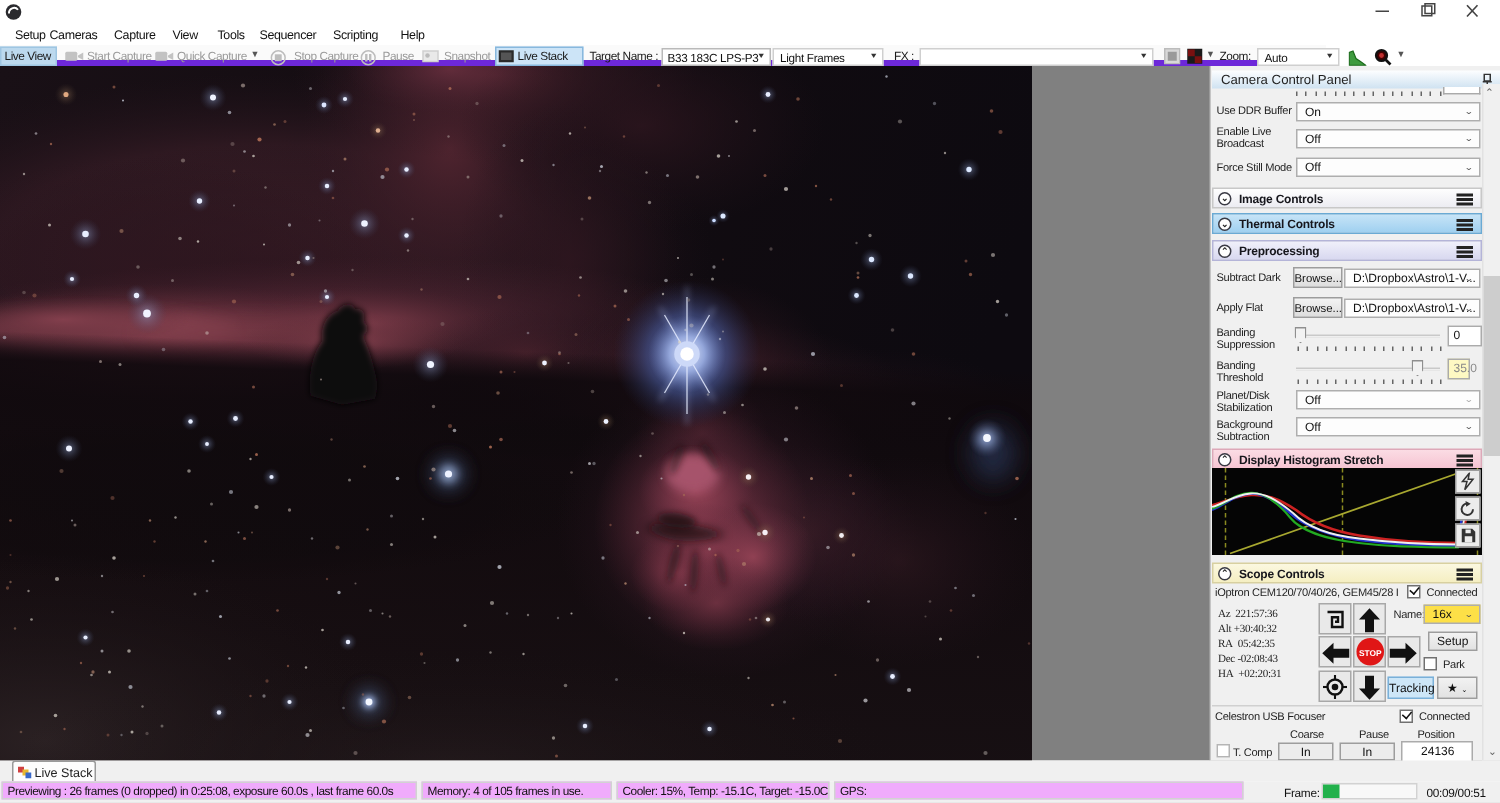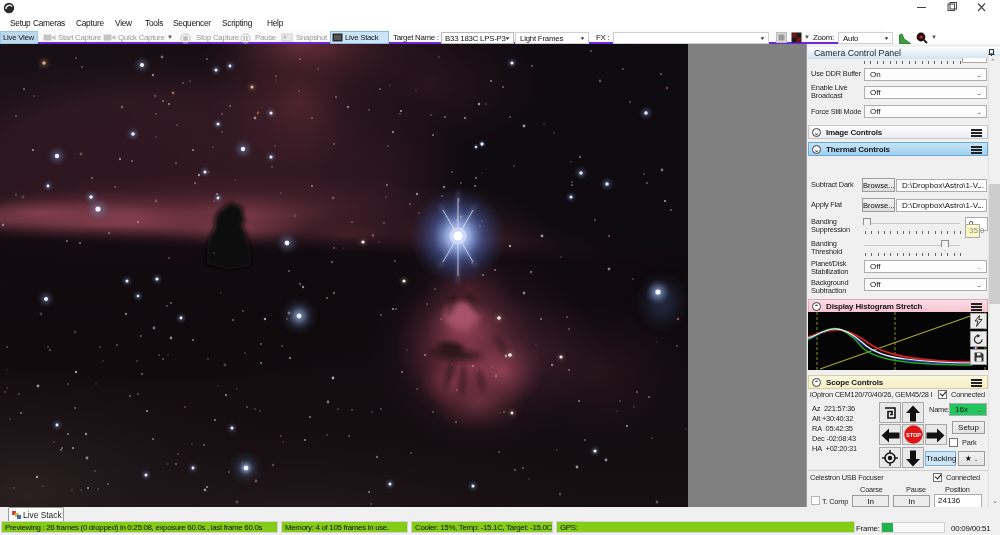--- a/index.html
+++ b/index.html
@@ -2,21 +2,21 @@
 <html><head><meta charset="utf-8">
 <style>
 *{margin:0;padding:0;box-sizing:border-box;}
 html,body{width:1000px;height:535px;overflow:hidden;background:#fff;
   font-family:"Liberation Sans",sans-serif;-webkit-font-smoothing:antialiased;}
 .abs{position:absolute;}
 #titlebar{position:absolute;left:0;top:0;width:1000px;height:15px;background:#fff;}
 #titlebar .ttext{position:absolute;left:29px;top:2.5px;font-size:8px;letter-spacing:-0.1px;color:#1a1a1a;white-space:nowrap;}
 #menubar{position:absolute;left:0;top:15px;width:1000px;height:15px;background:#fff;}
 #menubar span{position:absolute;top:2.5px;font-size:8.3px;letter-spacing:-0.25px;color:#111;}
-#toolbar{position:absolute;left:0;top:30px;width:884px;height:14px;background:#fafafa;border-bottom:2px solid #6d28d9;}
+#toolbar{position:absolute;left:0;top:30px;width:884px;height:14px;background:#fafafa;border-bottom:4px solid #6d28d9;}
 .tbtxt{position:absolute;top:3px;font-size:7.9px;letter-spacing:-0.3px;color:#9a9a9a;white-space:nowrap;}
 .tbdark{color:#1a1a1a;}
 .combo{position:absolute;background:#fff;border:1px solid #b9b9b9;font-size:7.8px;letter-spacing:-0.2px;color:#111;}
 .combo .arr{position:absolute;right:3px;top:50%;transform:translateY(-58%) scaleX(1.2);font-size:5px;color:#333;}
 #main{position:absolute;left:0;top:44px;width:1000px;height:463px;background:#808080;}
 #panel{position:absolute;left:806px;top:0;width:194px;height:463px;background:#f0f0f0;border-left:1px solid #9a9a9a;}
 .phead{position:absolute;left:1px;top:3px;width:193px;height:12px;background:linear-gradient(#fdfeff,#cfe2f1);
  font-size:8.8px;color:#1f1f1f;padding-left:6px;line-height:12px;}
 .plabel{position:absolute;font-size:7.4px;letter-spacing:-0.2px;color:#1f1f1f;line-height:8.4px;}
 .pcombo{position:absolute;left:57px;width:123px;background:#fdfdfd;border:1px solid #aeaeae;font-size:8px;
@@ -38,23 +38,23 @@
 .ticks{position:absolute;display:flex;justify-content:space-between;}
 .ticks i{width:1px;height:2.5px;background:#666;}
 .chk{position:absolute;width:9px;height:9px;background:#fff;border:1px solid #707070;}
 .chk.on:before{content:"";position:absolute;left:1px;top:0px;width:5px;height:3px;
  border-left:1.6px solid #111;border-bottom:1.6px solid #111;transform:rotate(-50deg);}
 .btn{position:absolute;background:linear-gradient(#f2f2f2,#e2e2e2);border:1px solid #9d9d9d;
  font-size:8px;color:#111;text-align:center;}
 .padbtn{position:absolute;width:22px;height:21px;background:#e9e9e9;border:1px solid #a8a8a8;}
 #tabrow{position:absolute;left:0;top:507px;width:1000px;height:14px;background:#f0f0f0;}
 #statusbar{position:absolute;left:0;top:521px;width:1000px;height:14px;background:#f0f0f0;font-size:8.6px;color:#111;}
-.sseg{position:absolute;top:0;height:12px;border:1px solid #d2d2d2;background:#84cc16;
+.sseg{position:absolute;top:0;height:12px;border:1px solid #d2d2d2;background:#f0abfc;
  padding:1px 3px 0 3px;white-space:nowrap;overflow:hidden;font-size:7.9px;letter-spacing:-0.3px;}
-.mono{font-family:Liberation Sans, sans-serif;}
+.mono{font-family:Liberation Serif, serif;}
 </style></head><body>
 
 <div id="titlebar">
  <svg class="abs" style="left:3px;top:2px" width="12" height="12" viewBox="0 0 12 12">
    <circle cx="6" cy="6" r="5.2" fill="#2a2a2e"></circle>
    <path d="M3 7 A3.4 3.4 0 0 1 9 4.5" stroke="#fff" stroke-width="1.3" fill="none"></path>
  </svg>
  <svg class="abs" style="left:914px;top:0" width="86" height="15" viewBox="0 0 86 15">
   <line x1="3" y1="7.5" x2="12" y2="7.5" stroke="#444" stroke-width="1"></line>
   <rect x="34" y="4" width="6.5" height="6.5" fill="none" stroke="#444" stroke-width="1"></rect>
@@ -729,20 +729,21 @@
       </div>
  <div class="abs" style="left:155px;top:14px;width:25px;height:5px;background:#fff;border:1px solid #aaa;border-top:none"></div>
  <div class="plabel" style="left:4px;top:26px">Use DDR Buffer</div>
       <div class="pcombo" style="top:24px;height:13px">On<span class="ar" style="color:#555">⌄</span></div>
  <div class="plabel" style="left:4px;top:40px">Enable Live<br>Broadcast</div>
       <div class="pcombo" style="top:42px;height:13px">Off<span class="ar" style="color:#555">⌄</span></div>
  <div class="plabel" style="left:4px;top:64px">Force Still Mode</div>
       <div class="pcombo" style="top:61px;height:13px">Off<span class="ar" style="color:#555">⌄</span></div>
       <div class="sechead" style="top:81px;background:linear-gradient(#fefefe,#ececf2);border-color:#c8c8c8"><span class="circ">⌄</span>Image Controls<span class="ham"></span></div>
       <div class="sechead" style="top:98px;background:linear-gradient(#c7e4f7,#9fd0f0);border-color:#6aaad4"><span class="circ">⌄</span>Thermal Controls<span class="ham"></span></div>
+      <div class="sechead" style="top:116px;background:linear-gradient(#f0f0fa,#d8d8f0);border-color:#b4b4d8"><span class="circ">⌃</span>Preprocessing<span class="ham"></span></div>
  <div class="plabel" style="left:4px;top:137px">Subtract Dark</div>
  <div class="browse" style="top:134px">Browse...</div>
  <div class="pcombo" style="left:89px;top:135px;width:91px;height:13px">D:\Dropbox\Astro\1-V...<span class="ar">⌄</span></div>
  <div class="plabel" style="left:4px;top:157px">Apply Flat</div>
  <div class="browse" style="top:154px">Browse...</div>
  <div class="pcombo" style="left:89px;top:155px;width:91px;height:13px">D:\Dropbox\Astro\1-V...<span class="ar">⌄</span></div>
  <div class="plabel" style="left:4px;top:174px">Banding<br>Suppression</div>
  <div class="slider">
         <div class="track" style="left:57px;top:179px;width:96px"></div>
         <div class="thumb" style="left:56px;top:174px"></div>
@@ -782,21 +783,21 @@
         <i></i>
         <i></i>
         <i></i>
         <i></i>
         <i></i>
         <i></i>
         <i></i>
         <i></i>
         <i></i>
       </div>
- <div class="vbox" style="left:158px;top:180px;width:15px;height:14px;color:#8a8a8a;background:#fef9c3">35.0</div>
+ <div class="vbox" style="left:158px;top:195px;width:15px;height:14px;color:#8a8a8a;background:#fef9c3">35.0</div>
  <div class="plabel" style="left:4px;top:216px">Planet/Disk<br>Stabilization</div>
       <div class="pcombo" style="top:216px;height:13px">Off<span class="ar" style="color:#aaa">⌄</span></div>
  <div class="plabel" style="left:4px;top:235px">Background<br>Subtraction</div>
       <div class="pcombo" style="top:234px;height:13px">Off<span class="ar" style="color:#555">⌄</span></div>
       <div class="sechead" style="top:255px;background:linear-gradient(#fbdce4,#f6c4d2);border-color:#dda8b8"><span class="circ">⌃</span>Display Histogram Stretch<span class="ham"></span></div>
  <svg class="abs" style="left:1px;top:268px" width="180" height="58" viewBox="0 0 180 58">
   <rect width="180" height="58" fill="#050505"></rect>
   <g stroke="#8a8a20" stroke-width="1" stroke-dasharray="3 2">
    <line x1="9" y1="0" x2="9" y2="58"></line>
           <line x1="87" y1="0" x2="87" y2="58"></line>
@@ -847,38 +848,38 @@
           <circle cx="8" cy="8" r="2.2" fill="#111"></circle>
           <line x1="8" y1="0" x2="8" y2="3" stroke="#111" stroke-width="1.4"></line>
           <line x1="8" y1="13" x2="8" y2="16" stroke="#111" stroke-width="1.4"></line>
           <line x1="0" y1="8" x2="3" y2="8" stroke="#111" stroke-width="1.4"></line>
           <line x1="13" y1="8" x2="16" y2="8" stroke="#111" stroke-width="1.4"></line>
         </svg></div>
  <div class="padbtn" style="left:95px;top:403px"><svg width="18" height="17" viewBox="0 0 18 17" style="margin:1.5px 1px">
           <path d="M9 16.5 L2 9 L6 9 L6 0.5 L12 0.5 L12 9 L16 9 Z" fill="#111"></path>
         </svg></div>
  <div class="plabel" style="left:122px;top:362px">Name:</div>
- <div class="pcombo" style="left:142px;top:359px;width:38px;height:13px;background:#22c55e">16x<span class="ar">⌄</span></div>
+ <div class="pcombo" style="left:142px;top:359px;width:38px;height:13px;background:#fde047">16x<span class="ar">⌄</span></div>
  <div class="btn" style="left:145px;top:377px;width:33px;height:13px;line-height:12px">Setup</div>
  <div class="chk" style="left:142px;top:394px"></div>
  <div class="plabel" style="left:155px;top:395px">Park</div>
  <div class="btn" style="left:118px;top:407px;width:31px;height:15px;line-height:14px;background:#cde6f7;border-color:#7ab0d8">Tracking</div>
  <div class="btn" style="left:151px;top:407px;width:27px;height:15px;line-height:13px">★ <span style="font-size:5px">⌄</span></div>
  <div class="abs" style="left:1px;top:426px;width:180px;height:1px;background:#d0d0d0"></div>
  <div class="plabel" style="left:3px;top:430px">Celestron USB Focuser</div>
  <div class="chk on" style="left:126px;top:429px"></div>
  <div class="plabel" style="left:139px;top:430px">Connected</div>
  <div class="plabel" style="left:53px;top:442px">Coarse</div>
  <div class="plabel" style="left:99px;top:442px">Pause</div>
  <div class="plabel" style="left:138px;top:442px">Position</div>
  <div class="chk" style="left:4px;top:452px;border-color:#b5b5b5"></div>
  <div class="plabel" style="left:15px;top:454px">T. Comp</div>
  <div class="btn" style="left:45px;top:451px;width:37px;height:12px;line-height:11px;background:#ececec">In</div>
  <div class="btn" style="left:86px;top:451px;width:37px;height:12px;line-height:11px;background:#ececec">In</div>
- <div class="vbox" style="left:127px;top:450px;width:48px;height:16px;text-align:left">24136</div>
+ <div class="vbox" style="left:127px;top:450px;width:48px;height:16px;text-align:center">24136</div>
 
  <div class="abs" style="left:181px;top:12px;width:13px;height:451px;background:#f0f0f0;border-left:1px solid #e2e2e2"></div>
  <div class="abs" style="left:183px;top:14px;font-size:7px;color:#666">⌃</div>
  <div class="abs" style="left:182px;top:140px;width:11px;height:120px;background:#cdcdcd"></div>
  <div class="abs" style="left:185px;top:453px;font-size:7px;color:#666">⌄</div>
 </div>
 </div>
 <div id="tabrow">
  <div class="abs" style="left:8px;top:0px;width:56px;height:14px;background:#fdfdfd;border:1px solid #9a9a9a;border-bottom:none;border-radius:2px 2px 0 0;">
   <svg class="abs" style="left:3px;top:3px" width="9" height="8" viewBox="0 0 9 8">
@@ -886,18 +887,18 @@
         <rect x="3" y="2" width="4" height="4" fill="#e8b830"></rect>
         <rect x="5" y="4" width="4" height="4" fill="#3868c8"></rect>
       </svg>
   <span class="abs" style="left:14px;top:2px;font-size:8.4px;color:#222">Live Stack</span>
  </div>
 </div>
 <div id="statusbar">
  <div class="sseg" style="left:1px;width:277px">Previewing : 26 frames (0 dropped) in 0:25:08, exposure 60.0s , last frame 60.0s</div>
  <div class="sseg" style="left:281px;width:127px">Memory: 4 of 105 frames in use.</div>
  <div class="sseg" style="left:411px;width:142px">Cooler: 15%, Temp: -15.1C, Target: -15.0C</div>
- <div class="sseg" style="left:556px;width:299px">GPS:</div>
+ <div class="sseg" style="left:556px;width:273px">GPS:</div>
  <div class="abs" style="left:856px;top:3px;font-size:7.9px;letter-spacing:-0.2px">Frame:</div>
  <div class="abs" style="left:881px;top:1px;width:64px;height:11px;background:#f8f8f8;border:1px solid #d2d2d2">
    <div class="abs" style="left:0;top:0;width:11px;height:9px;background:#22b14c"></div>
  </div>
  <div class="abs" style="left:951px;top:3px;font-size:7.9px;letter-spacing:-0.2px">00:09/00:51</div>
 </div>
 </body></html>

